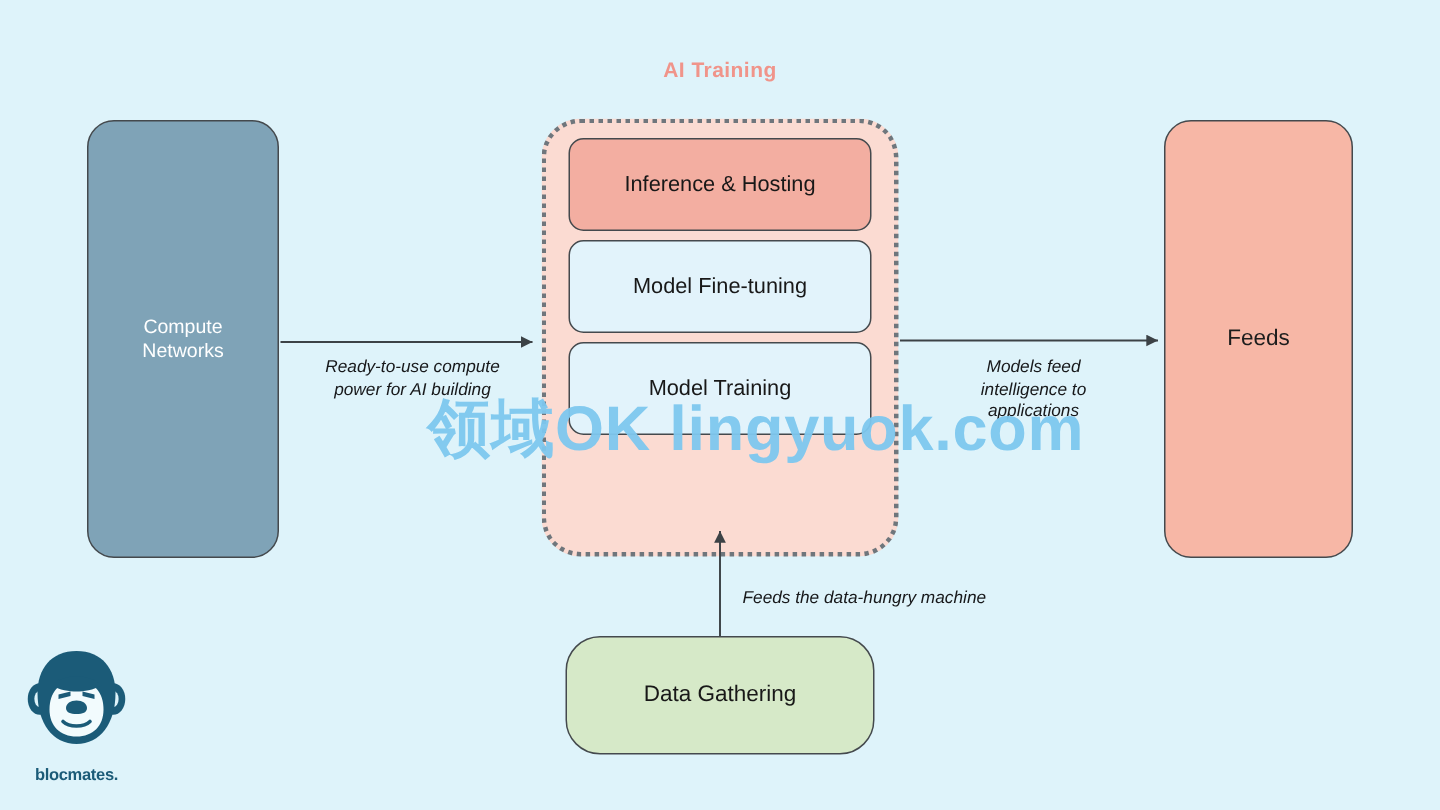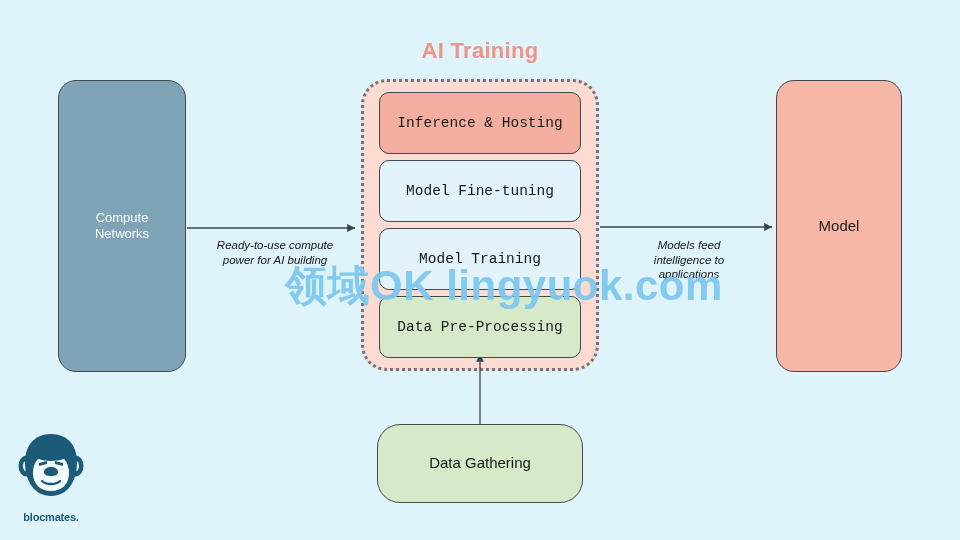--- a/index.html
+++ b/index.html
@@ -84,37 +84,36 @@
     border-radius: 26px;
     background: #fbdbd2;
     z-index: 2;
   }
   #ai-training-title {
     position: absolute;
     left: 361px;
     top: 38px;
     width: 238px;
     text-align: center;
-    font-size: 22px;
+    font-size: 14px;
     font-weight: 700;
     color: #f0948a;
     letter-spacing: 0.3px;
     z-index: 6;
   }
 
   
   .stack-box {
     left: 379px;
     width: 202px;
     height: 62px;
     border-radius: 10px;
     font-size: 14.5px;
     color: #181818;
     z-index: 5;
-    font-family: Liberation Mono, monospace;
   }
   #box-inference   { top: 92px;  background: #f3aea1; }
   #box-finetuning  { top: 160px; background: #e2f3fb; }
   #box-training    { top: 228px; background: #e2f3fb; }
   #box-preprocess  { top: 296px; background: #d6e9c8; }
 
   
   #data-gathering {
     left: 377px;
     top: 424px;
@@ -216,37 +215,35 @@
   </div>
 
   <div class="node stack-box" id="box-training">
     <span>Model Training</span>
   </div>
 
   <div class="node stack-box" id="box-finetuning">
     <span>Model Fine-tuning</span>
   </div>
 
-  <div class="node stack-box" id="box-preprocess">
-    <span>Data Pre-Processing</span>
-  </div>
 
   <div class="node" id="apps">
-    <span>Model</span>
+    <span>Feeds</span>
   </div>
 
   <div class="node" id="data-gathering">
     <span>Data Gathering</span>
   </div>
 
   <div class="edge-label" id="label-right">Models feed
 intelligence to
 applications</div>
   <div class="edge-label" id="label-left">Ready-to-use compute
 power for AI building</div>
+  <div class="edge-label" id="label-bottom">Feeds the data-hungry machine</div>
 
   <div class="watermark">领域OK lingyuok.com</div>
 
   <div id="logo">
     <svg id="logo-mark" width="66" height="68" viewBox="0 0 66 68" xmlns="http://www.w3.org/2000/svg">
 
       <ellipse cx="8.5" cy="34" rx="8" ry="10.5" fill="#1b5b78"></ellipse>
       <ellipse cx="57.5" cy="34" rx="8" ry="10.5" fill="#1b5b78"></ellipse>
       <ellipse cx="8.5" cy="34" rx="3.6" ry="5.4" fill="#def3fa"></ellipse>
       <ellipse cx="57.5" cy="34" rx="3.6" ry="5.4" fill="#def3fa"></ellipse>

